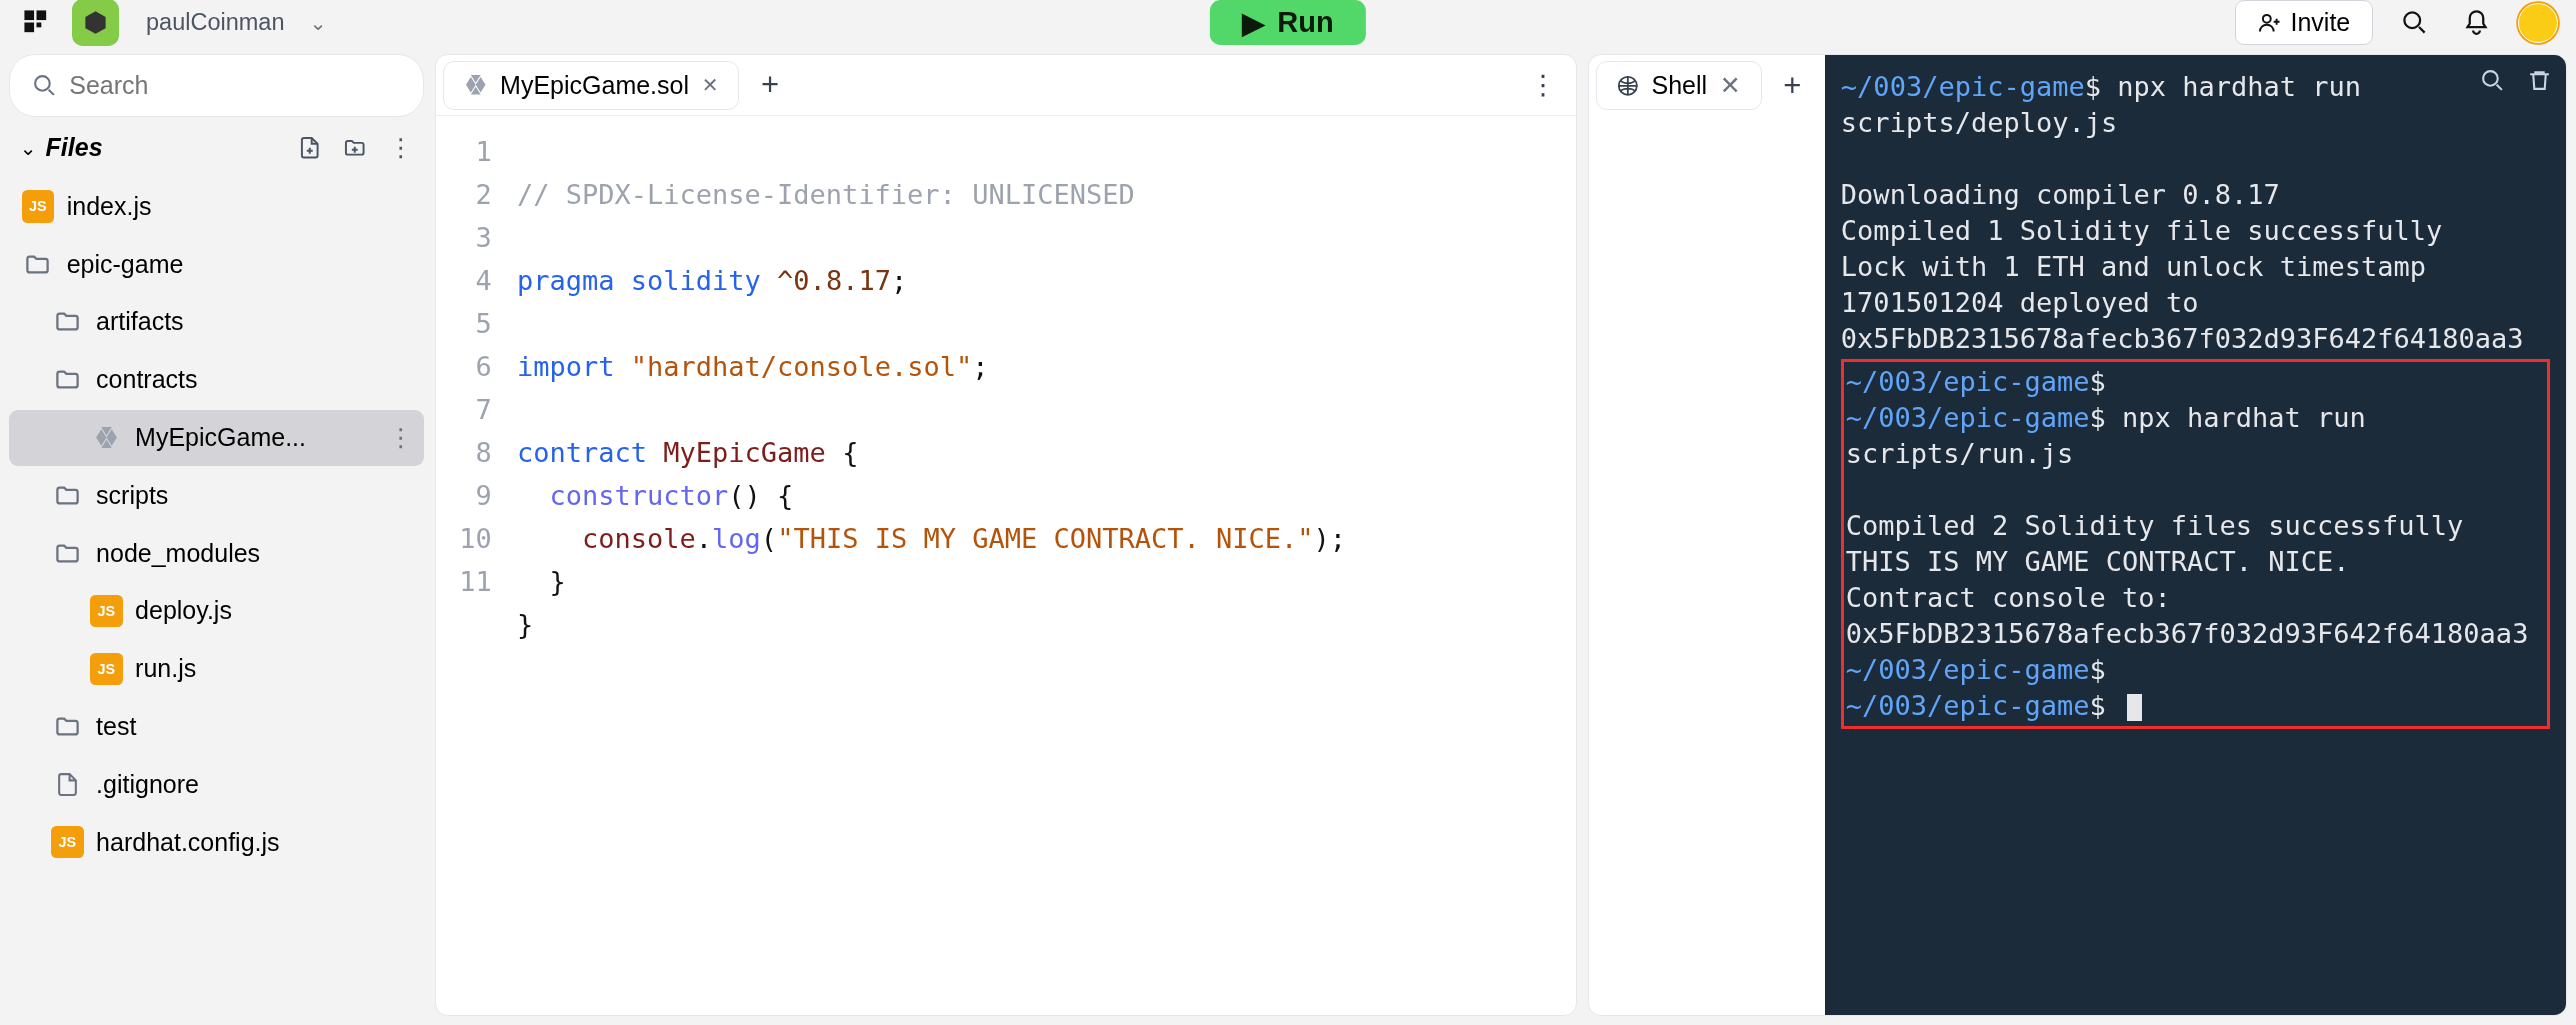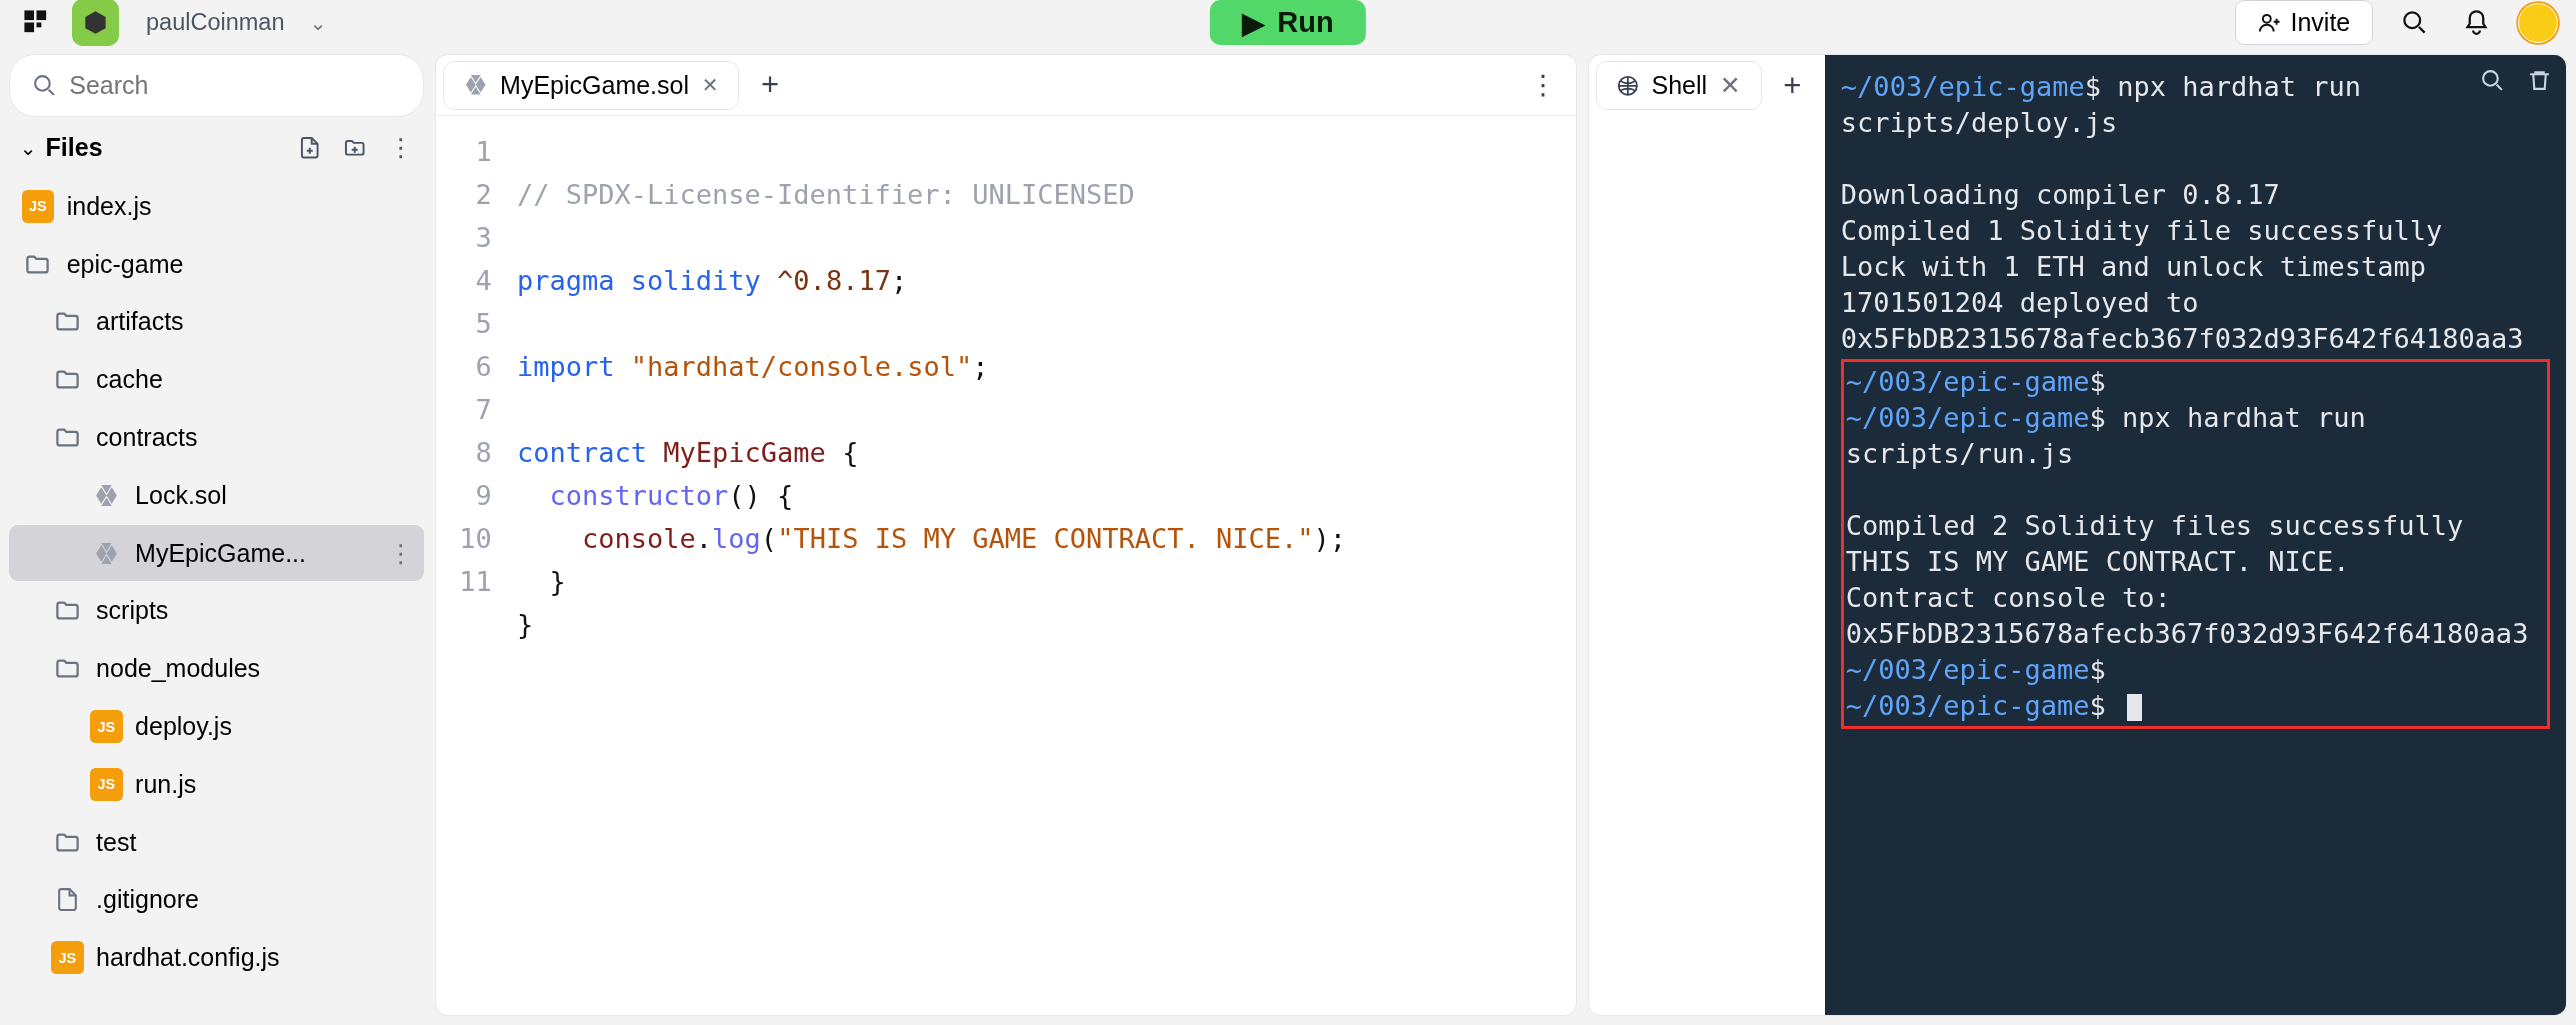--- a/index.html
+++ b/index.html
@@ -32,21 +32,21 @@
 .header-right { position:absolute; right:18px; top:0; display:flex; align-items:center; gap:21.7px; height:45px;}
 .invite-btn { border:1.8px solid #d1d5db; background:#fff; border-radius:9px; padding:7.2px 21.7px; font-size:25px; display:flex; align-items:center; gap:9px; }
 .icon-btn { width:40px; height:40px; display:flex; align-items:center; justify-content:center; font-size:27px; color:#374151; }
 .avatar { width:40px; height:40px; border-radius:50%; background:#facc15; border:1.8px solid #fff; box-shadow:0 0 0 1.8px #f59e0b; }
 
 .layout { display:flex; height: calc(100% - 45px); padding:9px; gap:10.8px; }
 
 .sidebar { width:415px; display:flex; flex-direction:column; gap:10.8px; }
 .search-box { background:#fff; border-radius:26px; height:63px; display:flex; align-items:center; padding:0 21.7px; gap:12.6px; color:#6b7280; border:0.9px solid #e5e7eb; }
 .files-header { display:flex; align-items:center; padding:5.4px 10.8px; gap:9px; }
-.files-header .label { font-weight:700; font-size:25px; flex:1; }
+.files-header .label { font-weight:700; font-size:25px; flex:1;font-style:italic; }
 .files-header .chev { font-size:20px; }
 .files-header .ic { color:#4b5563; font-size:25px; margin-left:12.6px; }
 .tree { display:flex; flex-direction:column; gap:1.8px; }
 .tree-item { display:flex; align-items:center; height:56px; padding:0 10.8px; border-radius:9px; gap:12.6px; cursor:pointer; }
 .tree-item.selected { background:#d4d4d8; }
 .tree-item .dots { margin-left:auto; color:#6b7280; }
 .ficon { width:32.5px; height:32.5px; display:flex; align-items:center; justify-content:center; border-radius:5.4px; }
 .ficon.js { background:#f59e0b; color:#fff; font-size:14.4px; font-weight:700; }
 .ficon.fold { color:#6b7280; }
 .ficon.sol { color:#6b7280; }
@@ -178,37 +178,21 @@
             </svg>
           </span>
           <span>artifacts</span>
         </div>
         <div class="tree-item" style="padding-left: 42px;">
           <span class="ficon fold">
             <svg width="27" height="27" viewBox="0 0 24 24" stroke="#6b7280" stroke-width="2" fill="none">
               <path d="M3 7a2 2 0 0 1 2-2h4l2 2h8a2 2 0 0 1 2 2v8a2 2 0 0 1-2 2H5a2 2 0 0 1-2-2V7z"></path>
             </svg>
           </span>
-          <span>cache</span>
-        </div>
-        <div class="tree-item" style="padding-left: 42px;">
-          <span class="ficon fold">
-            <svg width="27" height="27" viewBox="0 0 24 24" stroke="#6b7280" stroke-width="2" fill="none">
-              <path d="M3 7a2 2 0 0 1 2-2h4l2 2h8a2 2 0 0 1 2 2v8a2 2 0 0 1-2 2H5a2 2 0 0 1-2-2V7z"></path>
-            </svg>
-          </span>
           <span>contracts</span>
-        </div>
-        <div class="tree-item" style="padding-left: 81px;">
-          <span class="ficon sol">
-            <svg width="25" height="25" viewBox="0 0 24 24">
-              <path d="M7 2h10l-5 8zM7 22h10l-5-8zM2 12l5-8 5 8-5 8zM22 12l-5-8-5 8 5 8z" fill="#9ca3af"></path>
-            </svg>
-          </span>
-          <span>Lock.sol</span>
         </div>
         <div class="tree-item selected" style="padding-left: 81px;">
           <span class="ficon sol">
             <svg width="25" height="25" viewBox="0 0 24 24">
               <path d="M7 2h10l-5 8zM7 22h10l-5-8zM2 12l5-8 5 8-5 8zM22 12l-5-8-5 8 5 8z" fill="#9ca3af"></path>
             </svg>
           </span>
           <span>MyEpicGame...</span>
           <span class="dots">⋮</span>
         </div>

